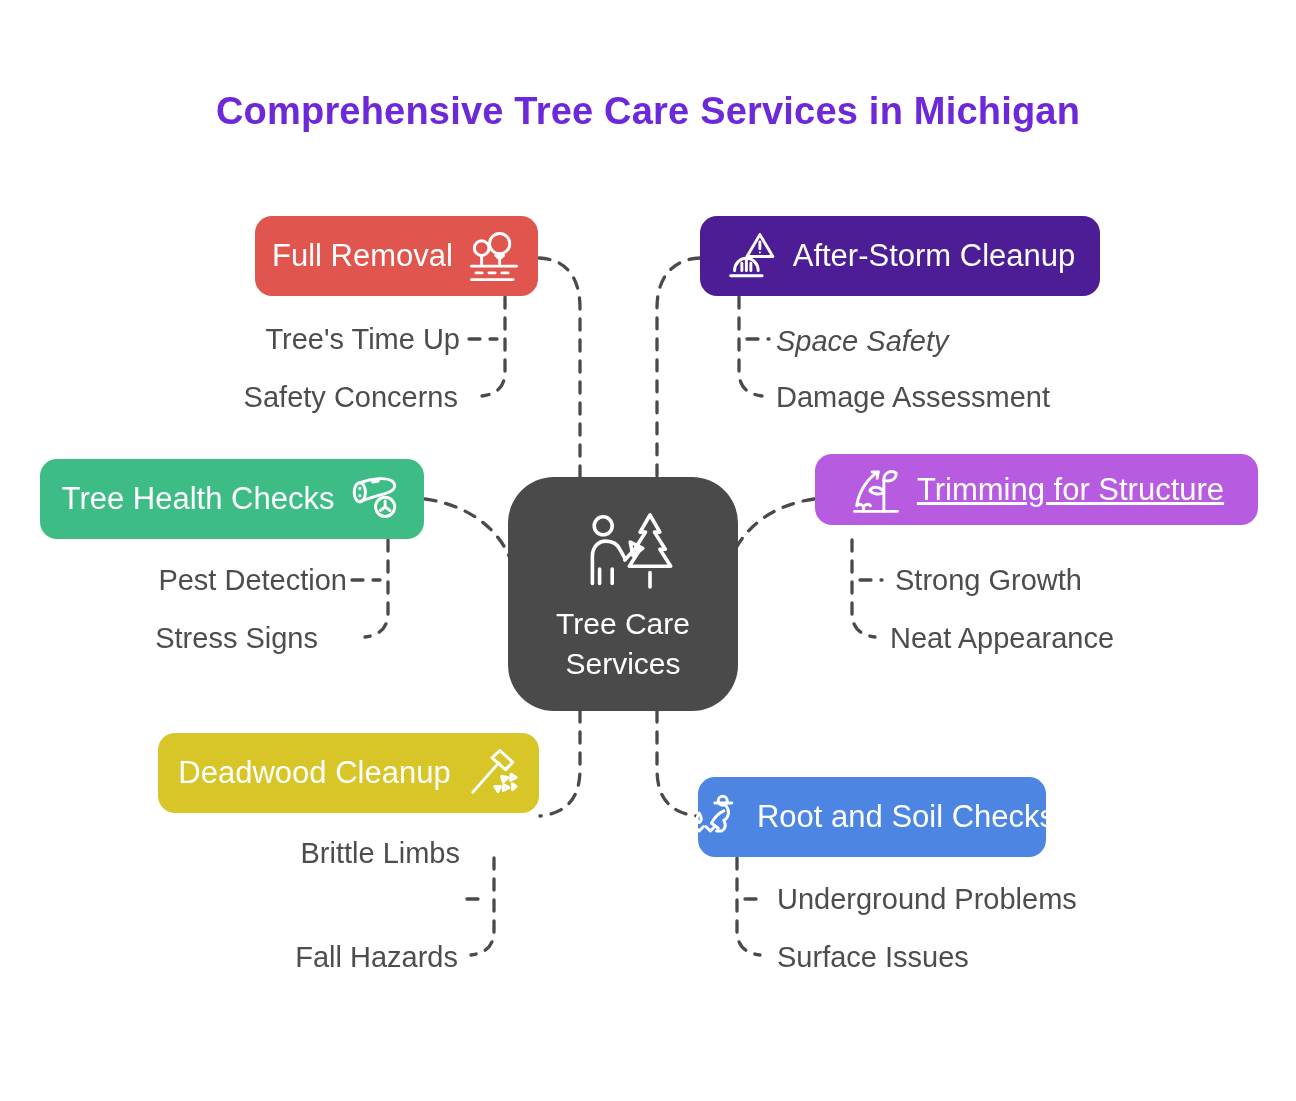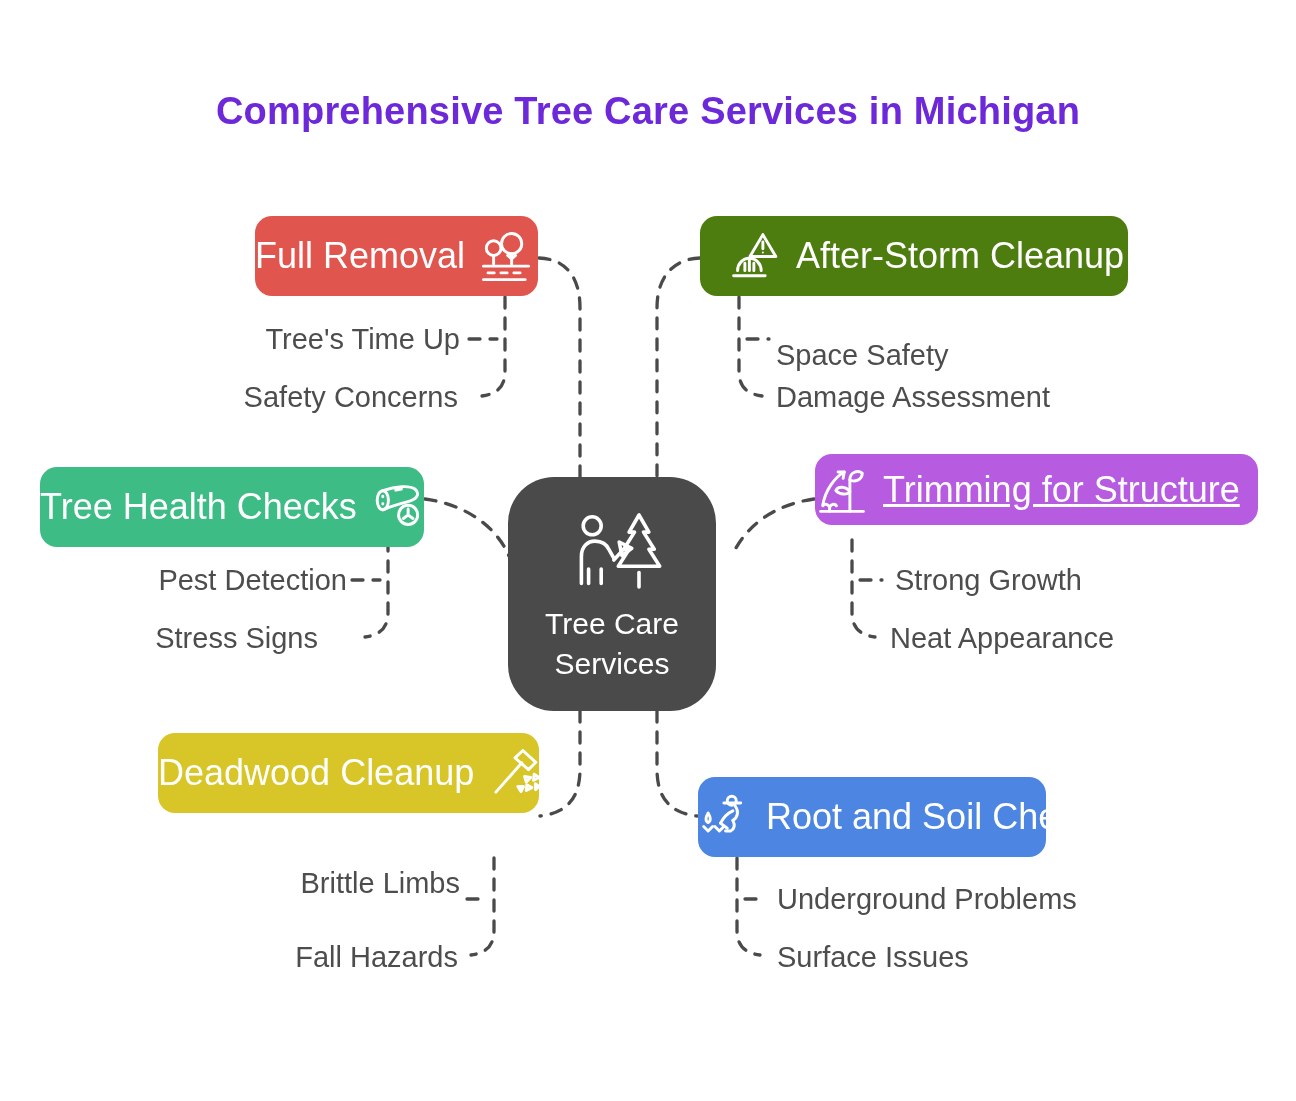--- a/index.html
+++ b/index.html
@@ -10,43 +10,43 @@
   .title{
     position:absolute;left:0;right:0;top:90px;text-align:center;
     font-size:38px;font-weight:700;color:#6d28d9;letter-spacing:.2px;margin:0;
   }
   svg.connectors{position:absolute;left:0;top:0;}
   svg.connectors path{
     fill:none;stroke:var(--line-color,#4a4a4a);stroke-width:3.3;
     stroke-dasharray:11 10;stroke-linecap:round;
   }
   .branch{
-    position:absolute;display:flex;align-items:center;justify-content:flex-start;gap:14px;
-    border-radius:17px;color:#fff;font-size:36px;white-space:nowrap;
+    position:absolute;display:flex;align-items:center;justify-content:center;gap:14px;
+    border-radius:17px;color:#fff;font-size:31px;white-space:nowrap;
   }
   .branch .icon{display:flex;align-items:center;}
   .branch .icon svg{stroke:#fff;fill:none;stroke-width:2.6;stroke-linecap:round;stroke-linejoin:round;}
   .b0{left:255px;top:216px;width:283px;height:80px;}
   .b1{left:700px;top:216px;width:400px;height:80px;}
   .b2{left:40px; top:459px;width:384px;height:80px;}
   .b3{left:815px;top:454px;width:443px;height:71px;text-decoration:underline;}
   .b4{left:158px;top:733px;width:381px;height:80px;}
   .b5{left:698px;top:777px;width:348px;height:80px;}
   .center-node{
-    position:absolute;left:508px;top:477px;width:208px;height:234px;border-radius:46px;
+    position:absolute;left:508px;top:477px;width:230px;height:234px;border-radius:46px;
     display:flex;flex-direction:column;align-items:center;justify-content:center;color:#fff;
   }
   .center-node .cicon svg{stroke:#fff;fill:none;stroke-width:2;stroke-linecap:round;stroke-linejoin:round;}
   .center-node .clabel{font-size:30px;line-height:1.32;text-align:center;width:150px;margin-top:2px;}
   .sub{position:absolute;font-size:29px;line-height:34px;color:var(--text-color,#4d4d4d);white-space:nowrap;}
   .s0a{right:836px;top:322px;} .s0b{right:838px;top:380px;}
-  .s1a{left:776px;top:338px;}  .s1b{left:776px;top:380px;}
+  .s1a{left:776px;top:324px;font-style:italic;}  .s1b{left:776px;top:380px;}
   .s2a{right:949px;top:563px;} .s2b{right:978px;top:621px;}
   .s3a{left:895px;top:563px;}  .s3b{left:890px;top:621px;}
-  .s4a{right:836px;top:866px;text-align:right;} .s4b{right:838px;top:940px;}
+  .s4a{right:836px;top:836px;text-align:right;} .s4b{right:838px;top:940px;}
   .s5a{left:777px;top:882px;}  .s5b{left:777px;top:940px;}
 </style>
 </head>
 <body>
 
 <div class="canvas">
 
   <h1 class="title">Comprehensive Tree Care Services in Michigan</h1>
 
   <svg class="connectors" width="1296" height="1101" viewBox="0 0 1296 1101" aria-hidden="true">
@@ -95,35 +95,35 @@
         <path d="M13 23.5 V31"></path>
         <circle cx="29" cy="13" r="9"></circle>
         <path d="M29 22 V31 M29 26.5 L25.5 23.5 M29 26.5 L32.5 23.5"></path>
         <path d="M4 33 H44"></path>
         <path d="M8 39 H13.5 M19.5 39 H25 M31 39 H36.5"></path>
         <path d="M4 45 H41"></path>
       </svg>
     </span>
   </div>
 
-  <div class="branch b1" style="background: #4d7c0f; padding-left: 28px;">
+  <div class="branch b1" style="background: #4c1d95;">
     <span class="icon">
       <svg width="54" height="54" viewBox="0 0 48 48">
         <path d="M31 5 L42.5 24.5 H19.5 Z"></path>
         <path d="M31 11.5 V17.5"></path>
         <circle cx="31" cy="20.8" r="0.9" fill="#fff" stroke="none"></circle>
         <path d="M8.5 37 A10.5 11 0 0 1 29.5 37"></path>
         <path d="M15 30.5 V37 M19 27.5 V37 M23 30.5 V37"></path>
         <path d="M5 41.5 H33"></path>
       </svg>
     </span>
     <span>After-Storm Cleanup</span>
   </div>
 
-  <div class="branch b2" style="background: rgb(62, 188, 134); margin-top: 8px;">
+  <div class="branch b2" style="background: rgb(62, 188, 134);">
     <span>Tree Health Checks</span>
     <span class="icon">
       <svg width="54" height="54" viewBox="0 0 48 48">
         <ellipse cx="10.5" cy="18" rx="5" ry="8.5"></ellipse>
         <path d="M10.5 9.5 C22 5.5 34 4.5 39 8 C43.5 11.5 41.5 16.5 35 18.5 C27 21 17 23.5 10.5 26.5"></path>
         <path d="M10.5 14.5 v0.4 M10.5 21 v0.4"></path>
         <path d="M22 9 L27 8"></path>
         <circle cx="33" cy="31" r="8.5"></circle>
         <path d="M33 31 V25.8 M33 31 L28.8 34.2 M33 31 L37.2 34.2"></path>
       </svg>

